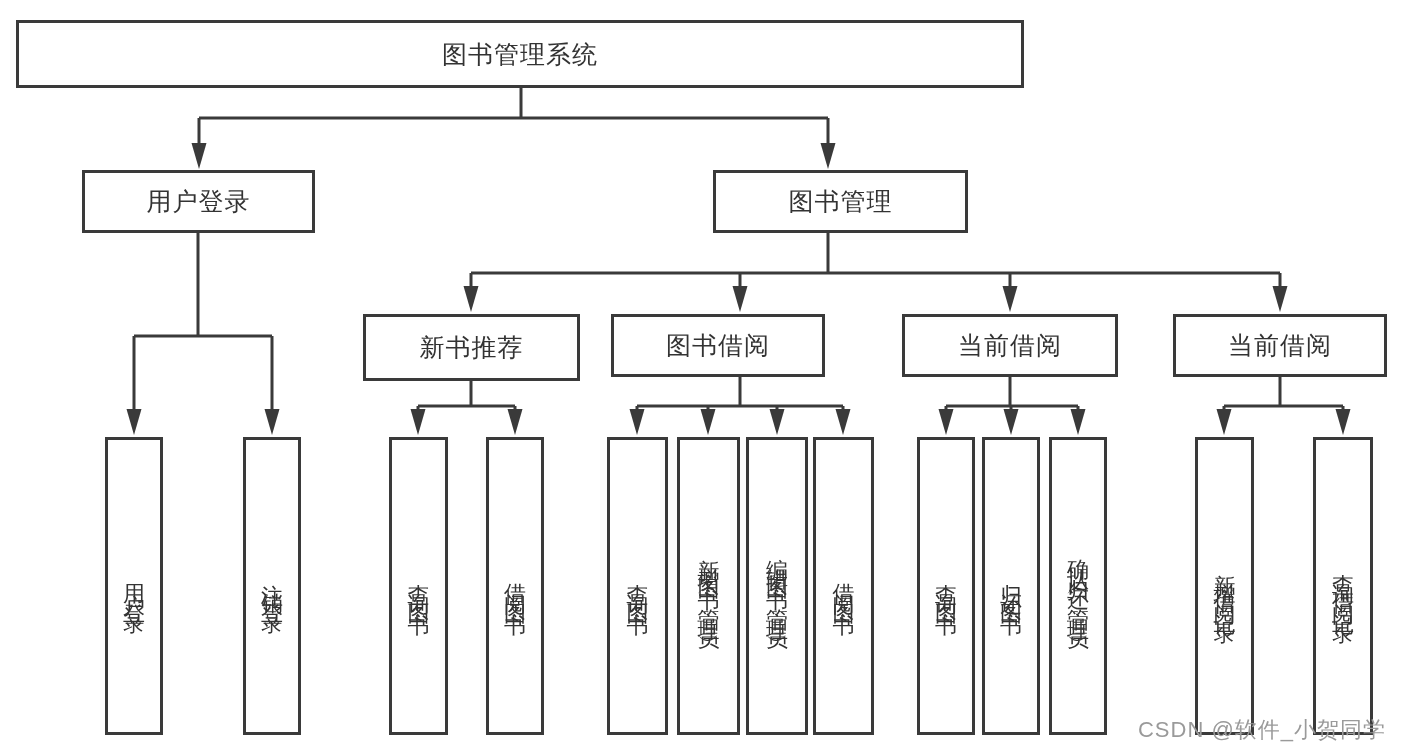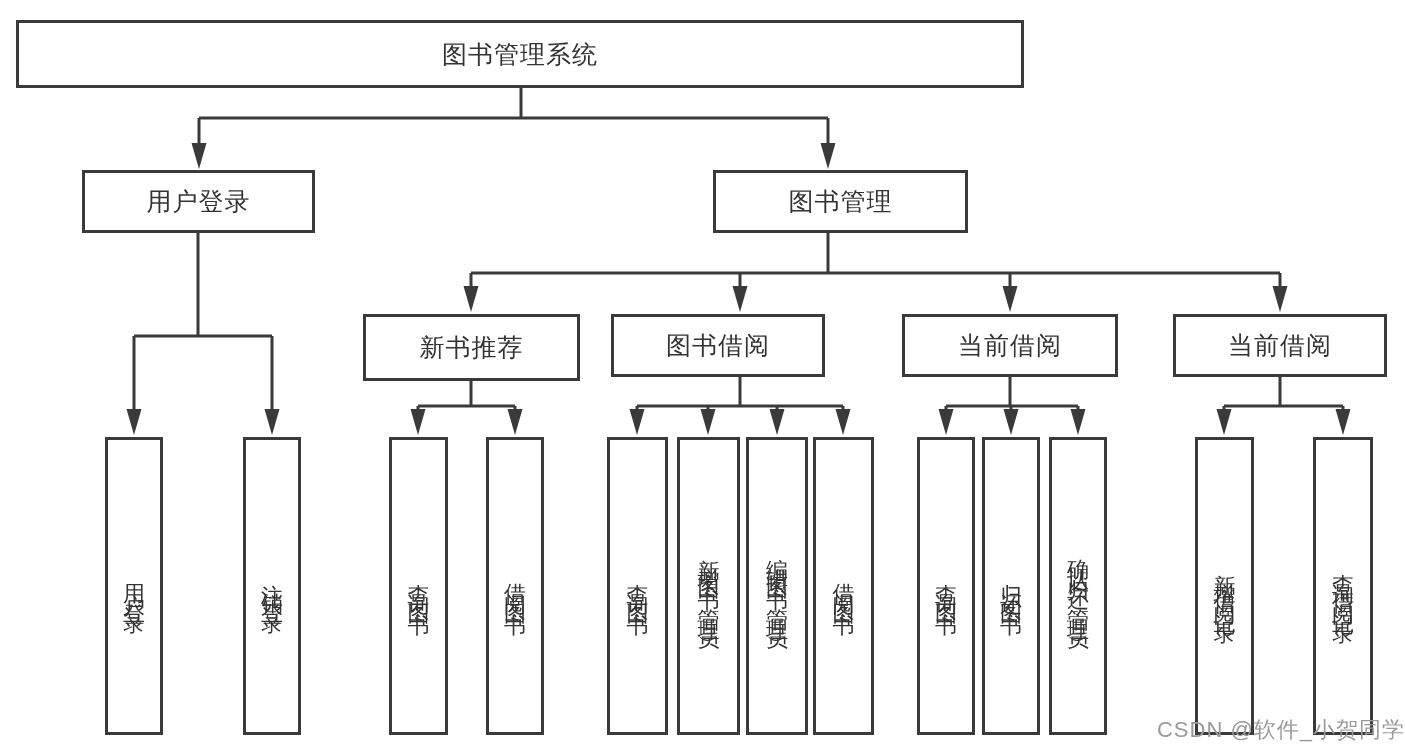--- a/index.html
+++ b/index.html
@@ -18,21 +18,21 @@
   }
   .lbl{
     font-size:25px;color:#333333;letter-spacing:1px;line-height:1;
     white-space:nowrap;
   }
   .vlbl{
     writing-mode:vertical-rl;text-orientation:mixed;
     font-size:22px;color:#333333;letter-spacing:10px;line-height:1;
   }
   .watermark{
-    position:absolute;z-index:3;right:0;bottom:2px;
+    position:absolute;z-index:3;right:19px;bottom:2px;
     font-size:22px;color:#9a9a9a;letter-spacing:1px;
     font-family:"Liberation Sans","DejaVu Sans",sans-serif;
   }
 </style>
 </head>
 <body>
 
 <div class="canvas">
 
   <svg class="wires" width="1405" height="747" viewBox="0 0 1405 747">

